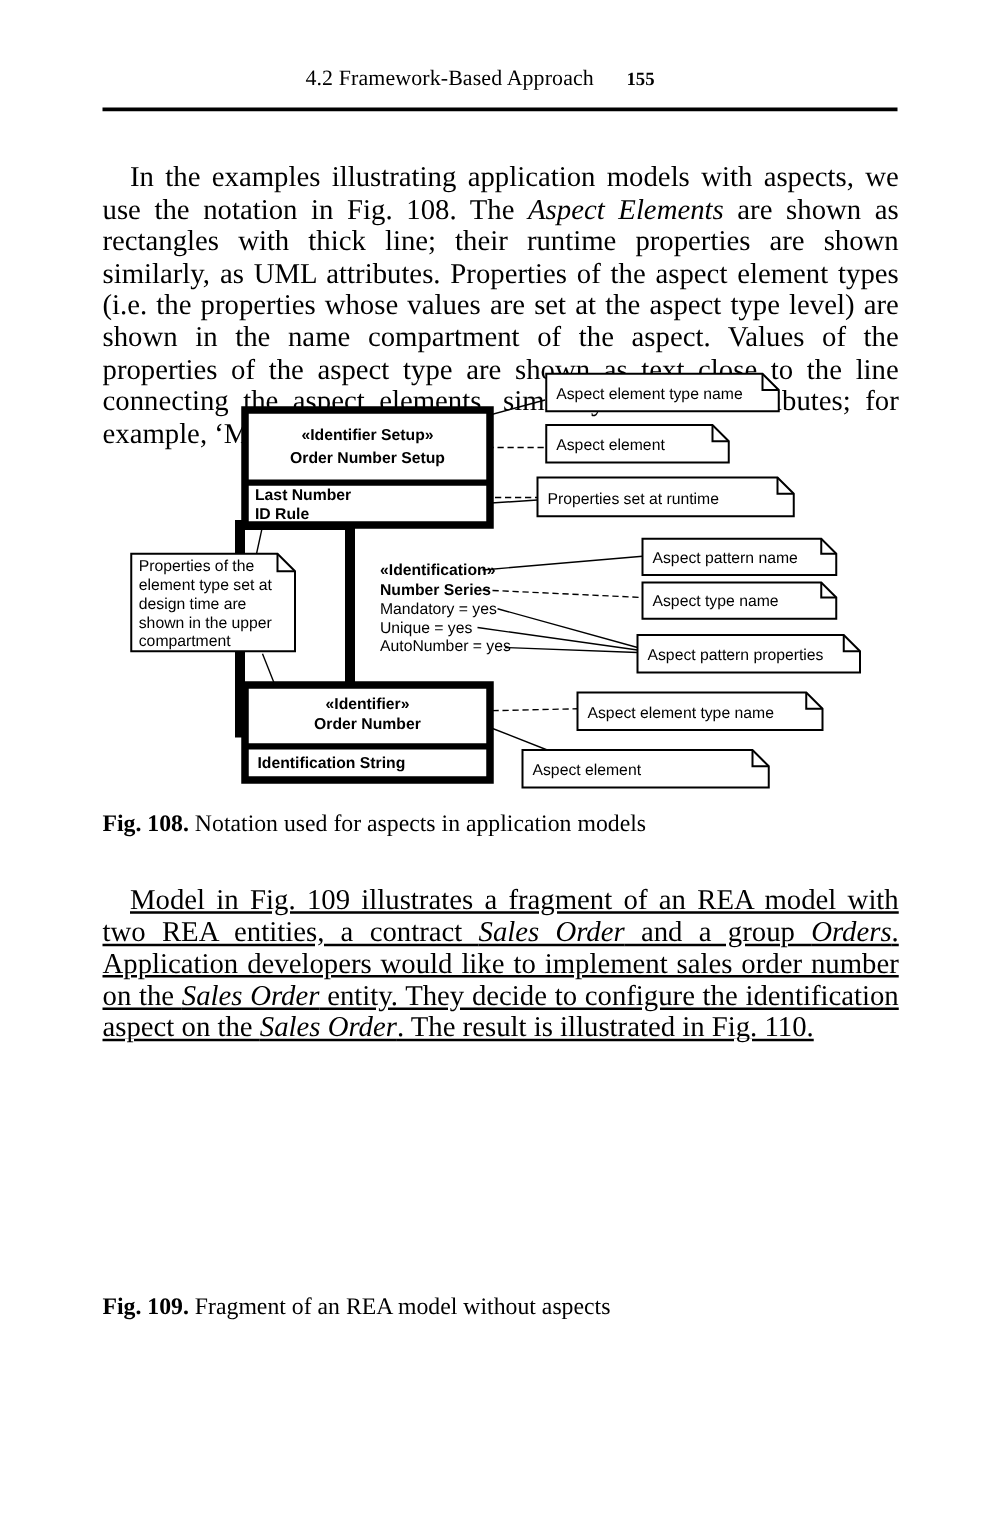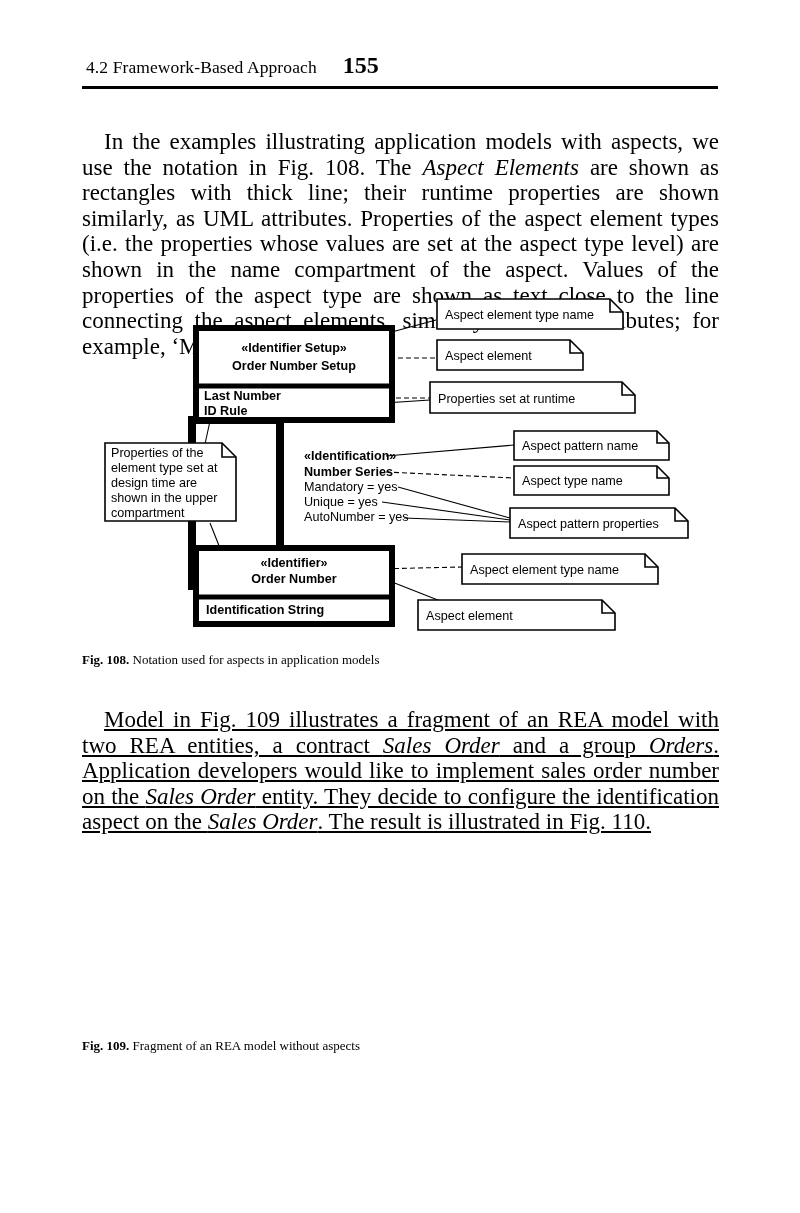--- a/index.html
+++ b/index.html
@@ -13,36 +13,36 @@
     height: 1213px;
     background: #ffffff;
     overflow: hidden;
     font-family: "Liberation Serif", "DejaVu Serif", serif;
     color: #000000;
   }
 
   
   .runhead {
     position: absolute;
-    left: 86px;
+    left: 66px;
     top: 52px;
     width: 636px;
     height: 26px;
     display: flex;
-    justify-content: flex-start;
+    justify-content: center;
     align-items: baseline;
     font-size: 17.5px;
   }
   .runhead .sec-title {
     letter-spacing: .1px;
   }
   .runhead .pageno {
     font-weight: bold;
     margin-left: 26px;
-    font-size: 24px;
+    font-size: 15px;
   }
   .headrule {
     position: absolute;
     left: 82px;
     top: 86px;
     width: 636px;
     height: 3px;
     background: #000;
   }
 
@@ -58,21 +58,21 @@
   }
   .para.p1 { top: 106px; }
   .para.p2 { top: 684px; text-decoration: underline; }
   .para .indent { display: inline-block; width: 22px; }
   .para i { font-style: italic; }
 
   .caption {
     position: absolute;
     left: 82px;
     width: 637px;
-    font-size: 13px;
+    font-size: 19px;
     line-height: 20px;
   }
   .caption .lbl { font-weight: bold; }
   .cap108 { top: 650px; }
   .cap109 { top: 1036px; }
 
   
   .fig108 {
     position: absolute;
     left: 0px;

